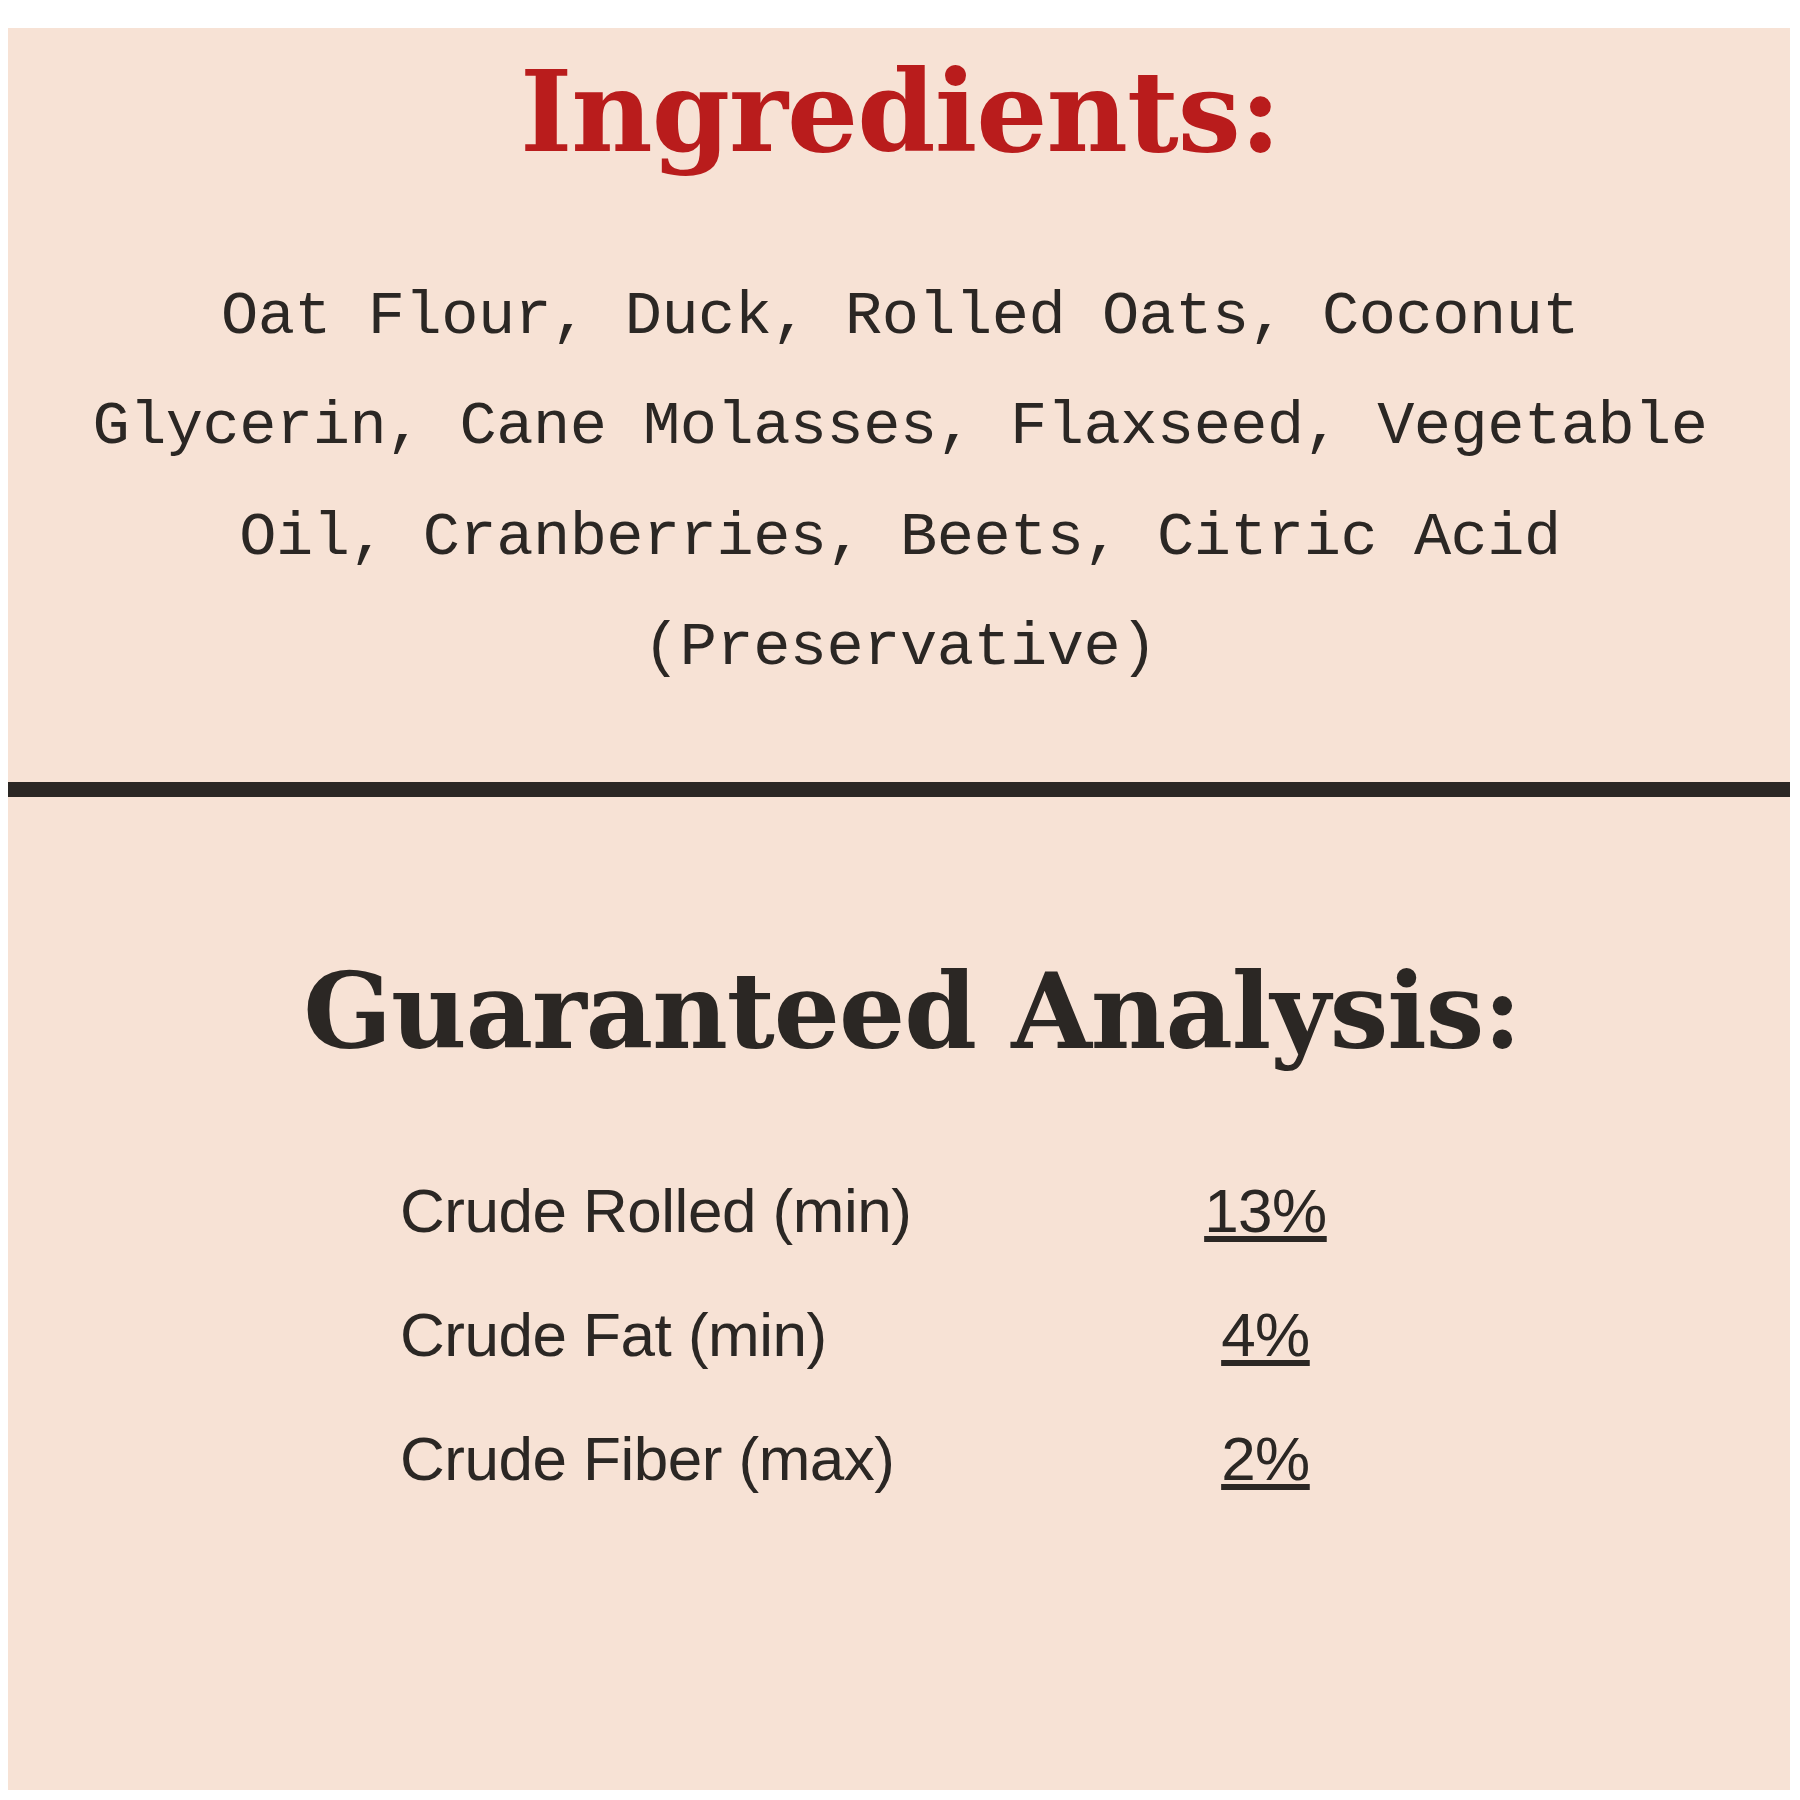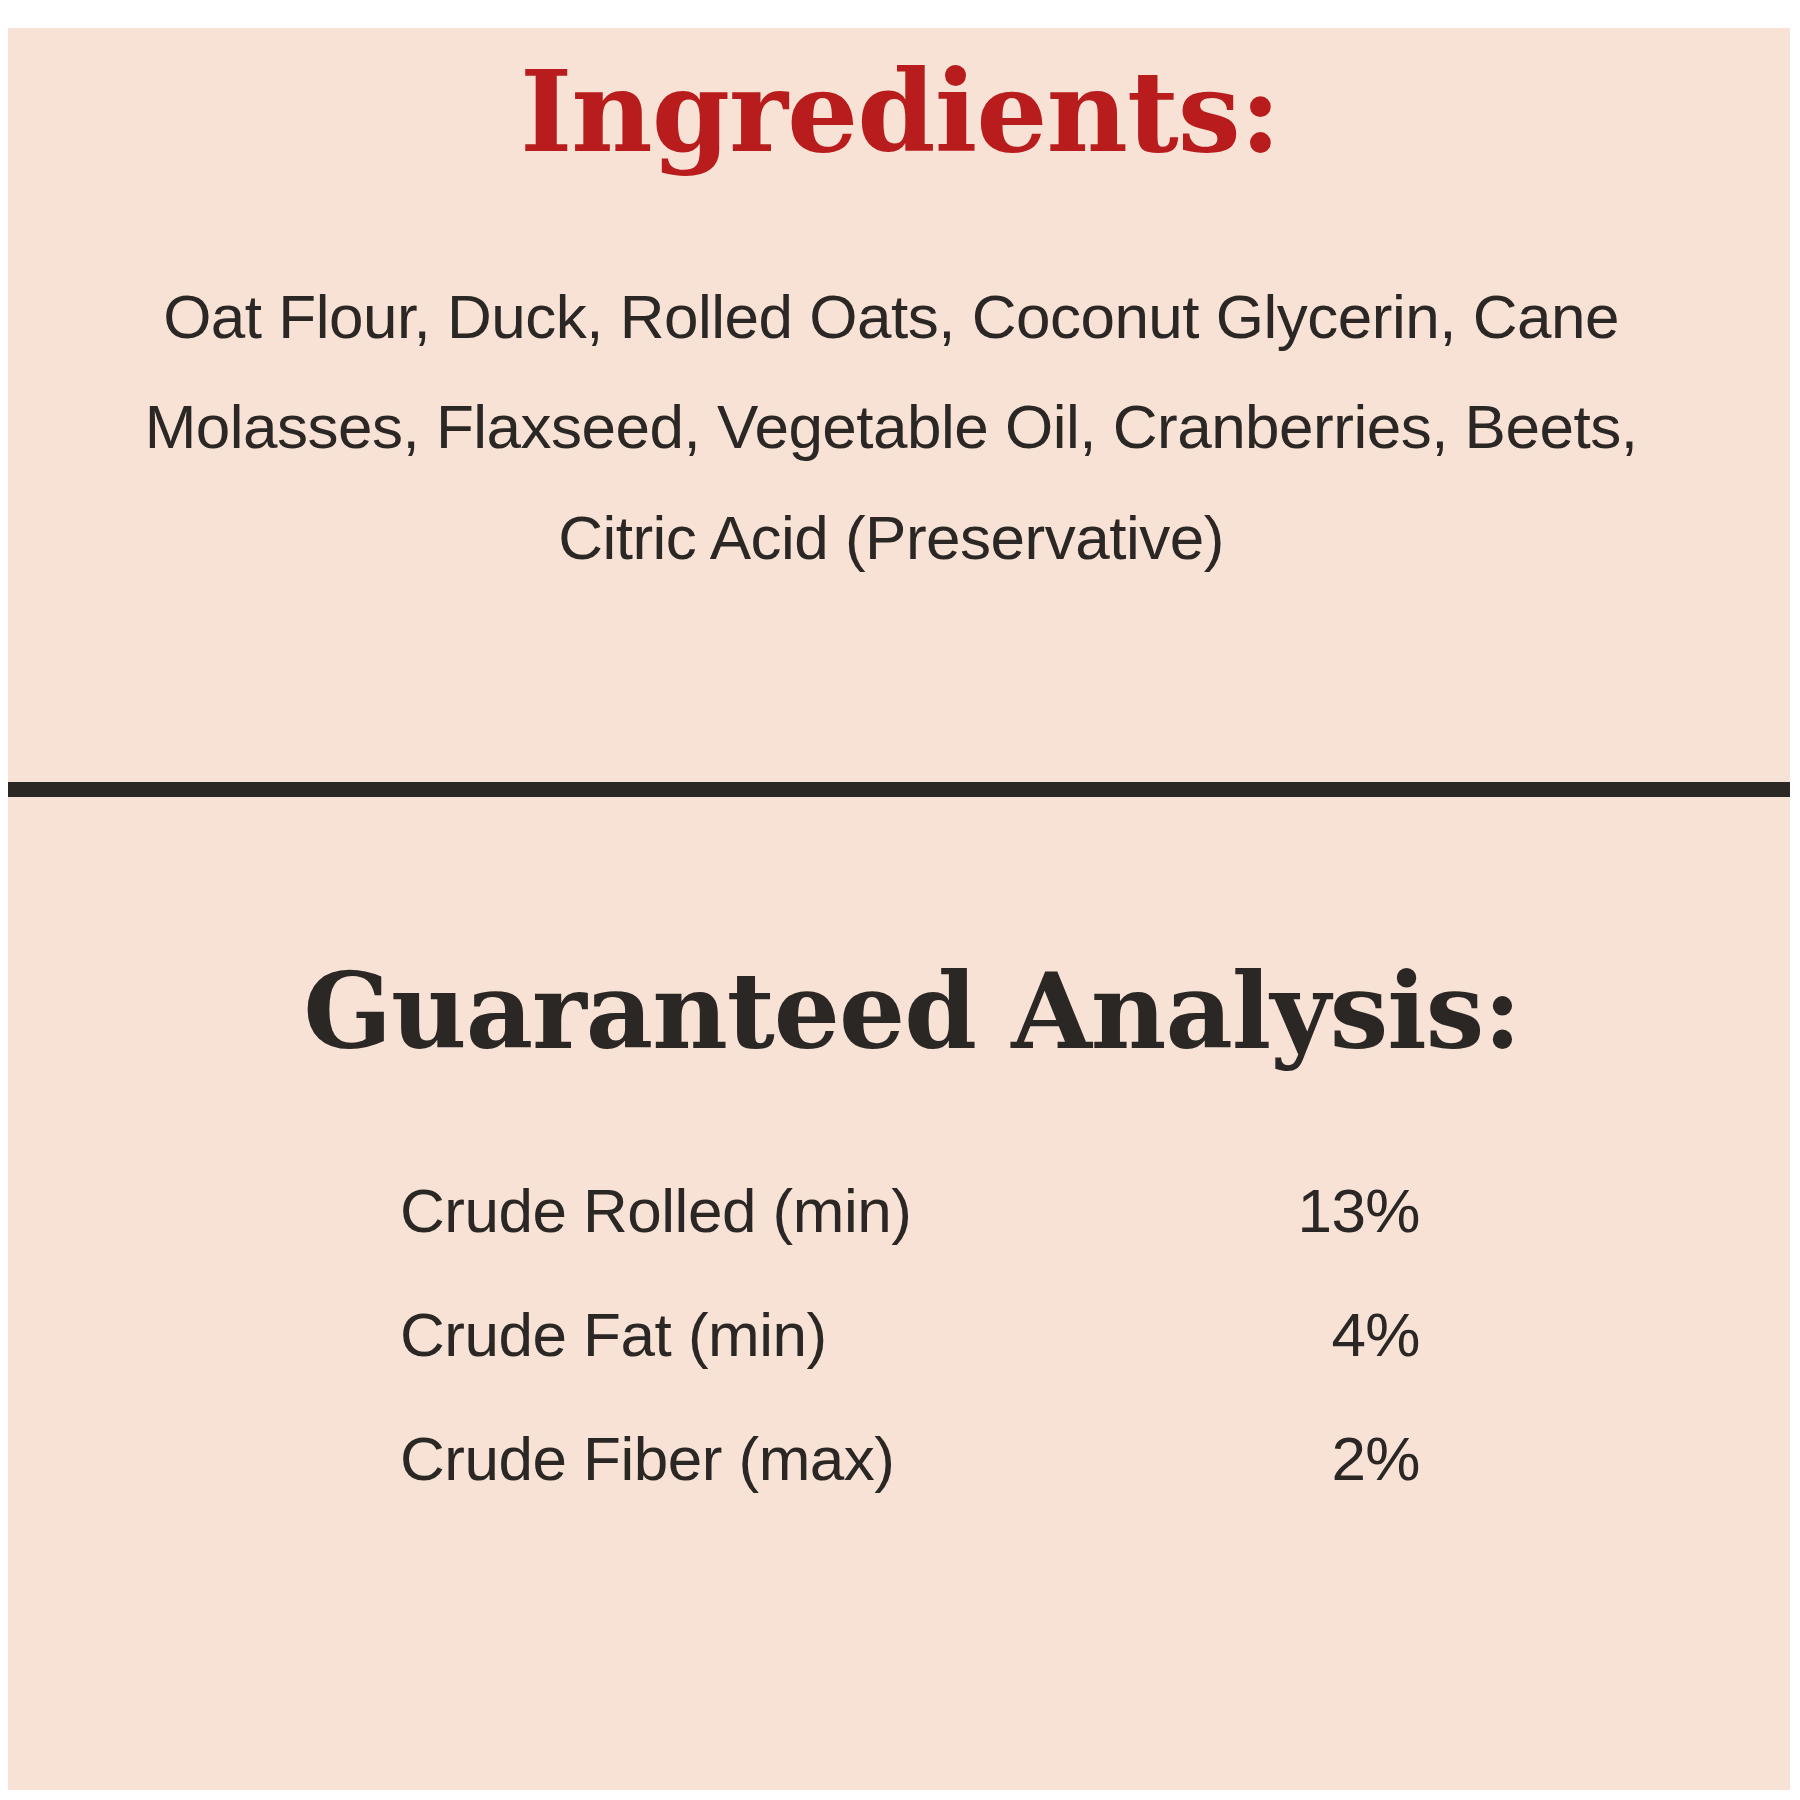--- a/index.html
+++ b/index.html
@@ -49,25 +49,25 @@
     font-family: "DejaVu Serif", serif;
     font-weight: bold;
     font-size: 112px;
     line-height: 1.1;
     color: #b91c1c;
     letter-spacing: -1px;
   }
 
   .ingredients-body {
     position: absolute;
-    left: 81px;
+    left: 90px;
     top: 262px;
     width: 1620px;
     text-align: center;
-    font-family: Liberation Sans, sans-serif;
+    font-family: Liberation Mono, monospace;
     font-size: 62px;
     line-height: 1.78;
     color: #2b2724;
     letter-spacing: -0.5px;
   }
 
   .divider {
     position: absolute;
     left: 8px;
     top: 782px;
@@ -104,23 +104,24 @@
     font-size: 62px;
     line-height: 1;
     letter-spacing: -0.5px;
     vertical-align: baseline;
   }
   .analysis-table td.nutrient {
     text-align: left;
     width: 700px;
   }
   .analysis-table td.value {
-    text-align: right;
+    text-align: center;
     width: 320px;
     padding-left: 40px;
+    text-decoration: underline;
   }
   .analysis-table tr:last-child td {
     padding-bottom: 0;
   }
 </style>
 </head>
 <body>
 
 <div class="label-panel">
 

